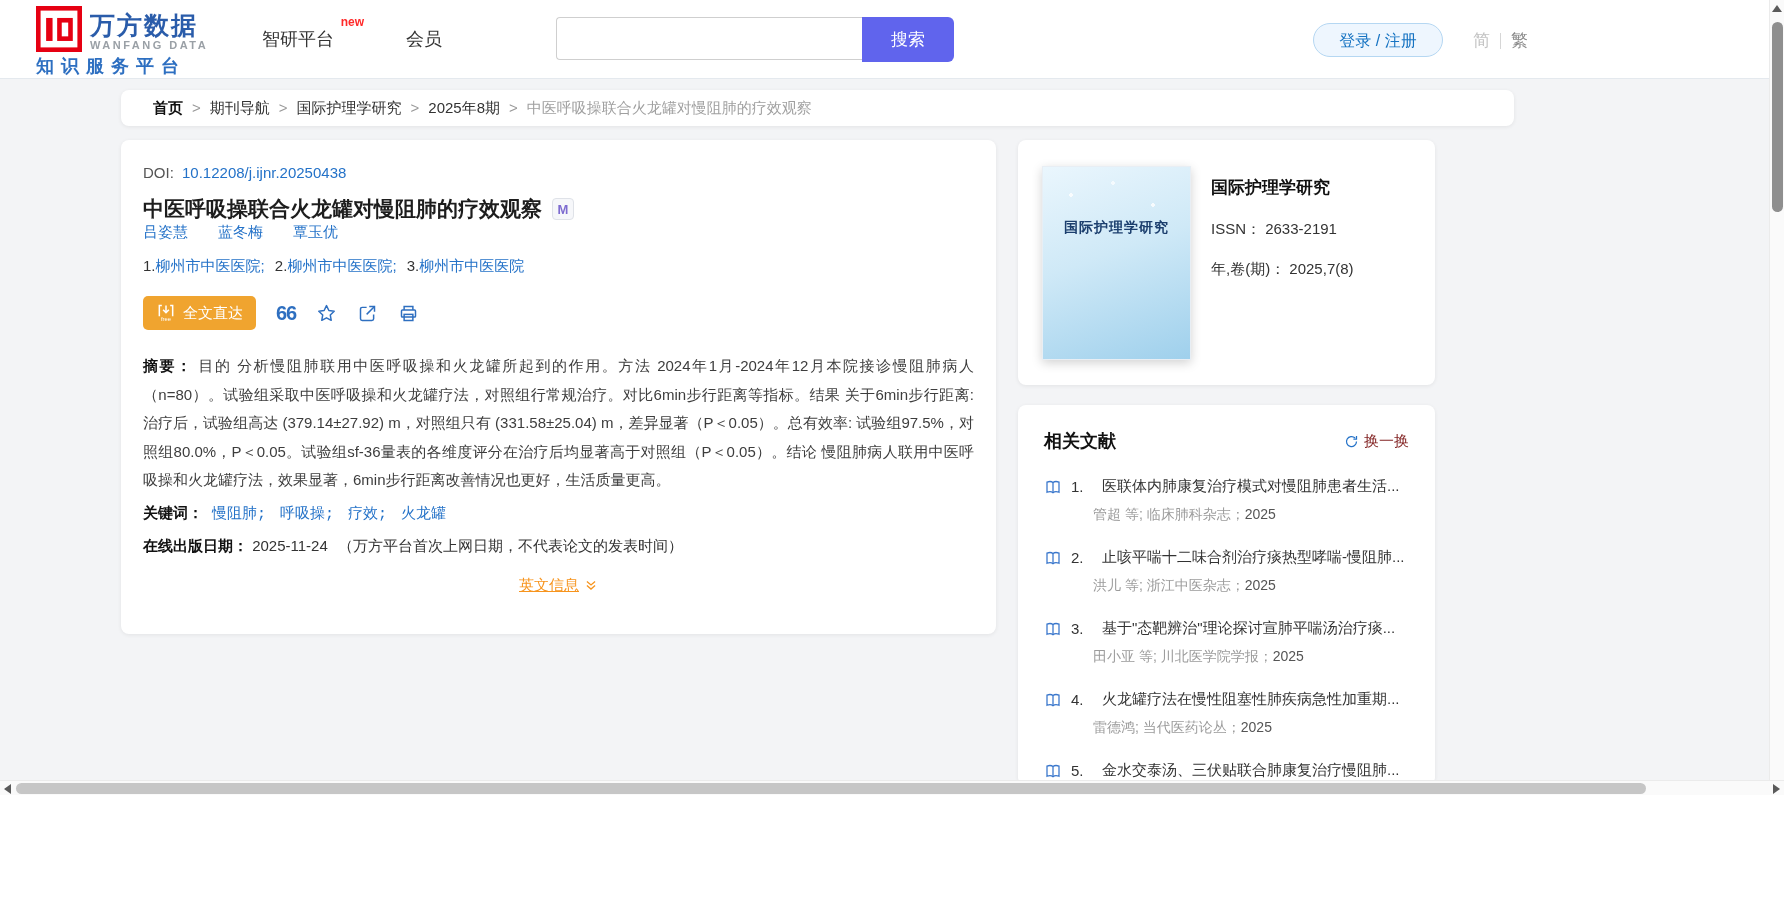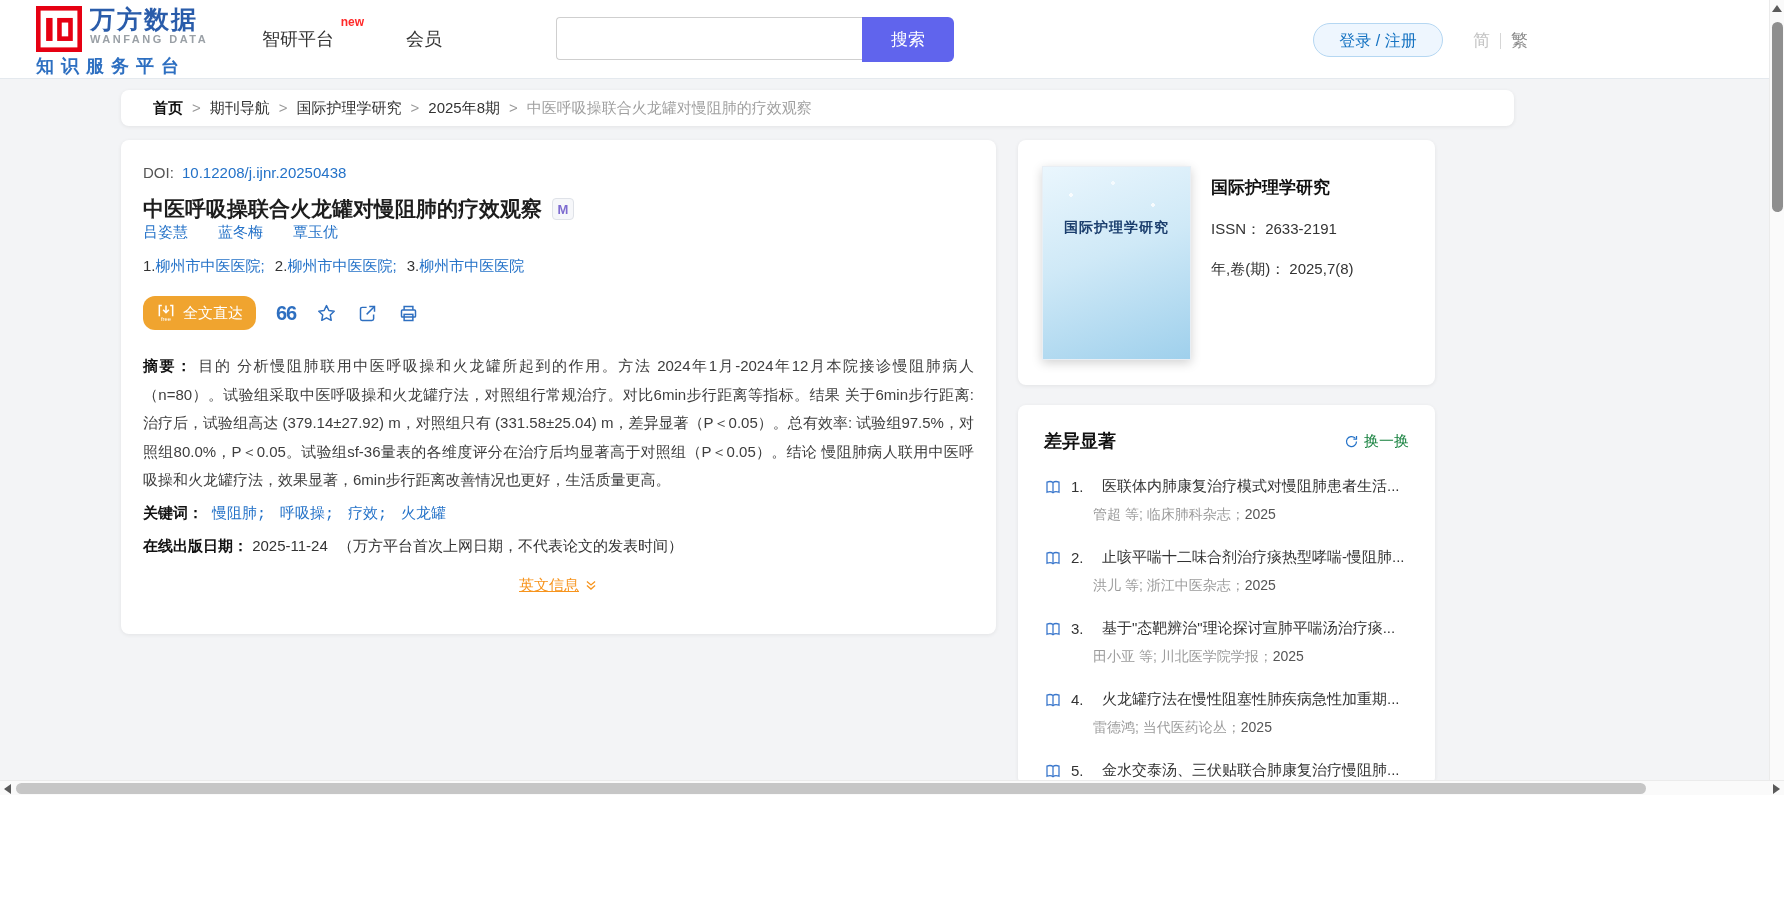--- a/index.html
+++ b/index.html
@@ -4,21 +4,21 @@
 <style>
   html,body{margin:0;padding:0;background:#fff;}
   #screen{position:relative;width:1784px;height:899px;overflow:hidden;
     font-family:"Liberation Sans","DejaVu Sans",sans-serif;color:#333;background:#fff;}
 
   
   .header{position:absolute;left:0;top:0;width:100%;height:78px;background:#fff;
     border-bottom:1px solid #e4e9ee;z-index:5;}
   .logo{position:absolute;left:36px;top:6px;display:flex;flex-wrap:wrap;width:222px;cursor:pointer;}
   .logo-icon{width:46px;height:46px;margin-right:8px;}
-  .logo-cnblock{display:flex;flex-direction:column;justify-content:flex-start;}
+  .logo-cnblock{display:flex;flex-direction:column;justify-content:flex-end;}
   .logo-cn{font-size:25px;font-weight:bold;color:#2a5caa;letter-spacing:2px;line-height:26px;}
   .logo-en{font-size:11px;font-weight:bold;color:#9aa0a6;letter-spacing:2.5px;line-height:14px;}
   .logo-sub{width:100%;font-size:18px;font-weight:bold;color:#2d6fc1;letter-spacing:7px;margin-top:2px;}
   .nav-item{position:absolute;top:27px;font-size:18px;color:#333;cursor:pointer;}
   .nav-item.n1{left:262px;}
   .nav-item.n2{left:406px;}
   .new-badge{position:absolute;top:-12px;right:-30px;color:#ff2a2a;font-size:12px;font-weight:bold;}
   .searchbar{position:absolute;left:556px;top:17px;width:398px;height:45px;display:flex;}
   .search-input{flex:1;height:43px;border:1px solid #cfcfcf;border-right:none;
     border-radius:4px 0 0 4px;outline:none;padding:0 12px;font-size:15px;box-sizing:border-box;}
@@ -55,21 +55,21 @@
     font-size:13px;font-weight:bold;color:#7d6bd0;}
   .authors{display:flex;gap:30px;font-size:15px;}
   .author-link{color:#2472c8;cursor:pointer;}
   .affils{margin-top:15px;font-size:15px;color:#333;}
   .affil{margin-right:6px;}
   .affil .affil-num{color:#333;}
   .affil .affil-link{color:#2472c8;cursor:pointer;}
   .affil:not(:last-child)::after{content:";";color:#2472c8;}
   .action-row{margin-top:20px;display:flex;align-items:center;gap:20px;}
   .fulltext-btn{display:inline-flex;align-items:center;gap:7px;height:34px;padding:0 13px;
-    background:#f0a42f;border:none;border-radius:12px;color:#fff;font-size:15px;cursor:pointer;}
+    background:#f0a42f;border:none;border-radius:5px;color:#fff;font-size:15px;cursor:pointer;}
   .quote-icon{font-size:20px;font-weight:800;color:#2e6fc0;letter-spacing:-1px;cursor:pointer;line-height:1;}
   .act-icon{width:21px;height:21px;color:#2e6fc0;cursor:pointer;}
   .abstract{margin-top:22px;font-size:15px;line-height:28.5px;color:#3d3d3d;text-align:justify;}
   .bold-label{font-weight:bold;color:#111;}
   .kw-row{margin-top:9px;font-size:15px;font-family:Liberation Mono, monospace;}
   .kw{color:#2472c8;cursor:pointer;margin-right:5px;}
   .kw:not(:last-child)::after{content:";";color:#2472c8;}
   .pub-row{margin-top:14px;font-size:15px;color:#333;}
   .pub-note{margin-left:6px;}
   .english-row{margin-top:20px;text-align:center;}
@@ -89,21 +89,21 @@
   .cover-title{position:absolute;left:0;top:52px;width:100%;text-align:center;
     font-size:14px;font-weight:bold;color:#1c3f6e;letter-spacing:1px;}
   .jinfo{flex:1;padding-top:10px;}
   .jname{font-size:17px;font-weight:bold;color:#111;}
   .jline{margin-top:21px;font-size:15px;color:#333;}
 
   
   .related-card{left:1018px;top:327px;width:417px;height:380px;padding:24px 26px;box-sizing:border-box;}
   .rel-head{display:flex;justify-content:space-between;align-items:center;}
   .rel-title{font-size:18px;font-weight:bold;color:#111;}
-  .refresh-link{display:inline-flex;align-items:center;gap:5px;color:#15803d;font-size:15px;cursor:pointer;}
+  .refresh-link{display:inline-flex;align-items:center;gap:5px;color:#7f1d1d;font-size:15px;cursor:pointer;}
   .refresh-link svg{width:15px;height:15px;}
   .rel-item{margin-top:24px;}
   .rel-row1{display:flex;align-items:center;gap:9px;}
   .book-icon{width:18px;height:18px;color:#3a77cc;flex:none;}
   .rel-num{font-size:15px;color:#333;width:22px;flex:none;}
   .rel-link{font-size:15px;color:#333;white-space:nowrap;overflow:hidden;cursor:pointer;}
   .rel-row2{margin-top:10px;margin-left:49px;font-size:14px;color:#9b9b9b;white-space:nowrap;}
   .rel-source::after{content:"；";}
   .rel-year{color:#555;}
 
@@ -262,21 +262,21 @@
         </div>
         <div class="jline">
           <span>年,卷(期)：</span>
           <span>2025,7(8)</span>
         </div>
       </div>
     </div>
 
     <div class="card related-card">
       <div class="rel-head">
-        <span class="rel-title">差异显著</span>
+        <span class="rel-title">相关文献</span>
         <span class="refresh-link">
           <svg viewBox="0 0 24 24" fill="none" stroke="#2472c8" stroke-width="2">
             <path d="M20 12a8 8 0 1 1-2.3-5.6"></path>
               <path d="M20 3v5h-5"></path>
           </svg>
           <span>换一换</span>
         </span>
       </div>
 
       <div class="rel-item">

